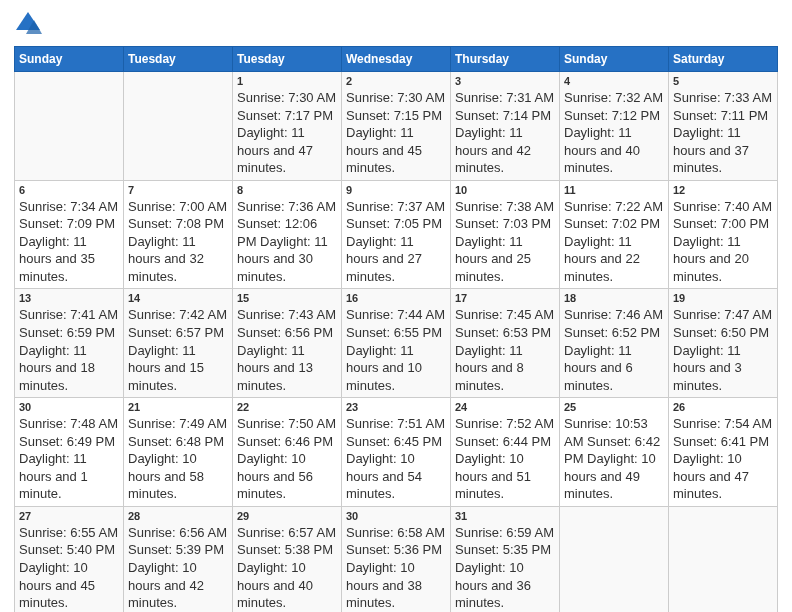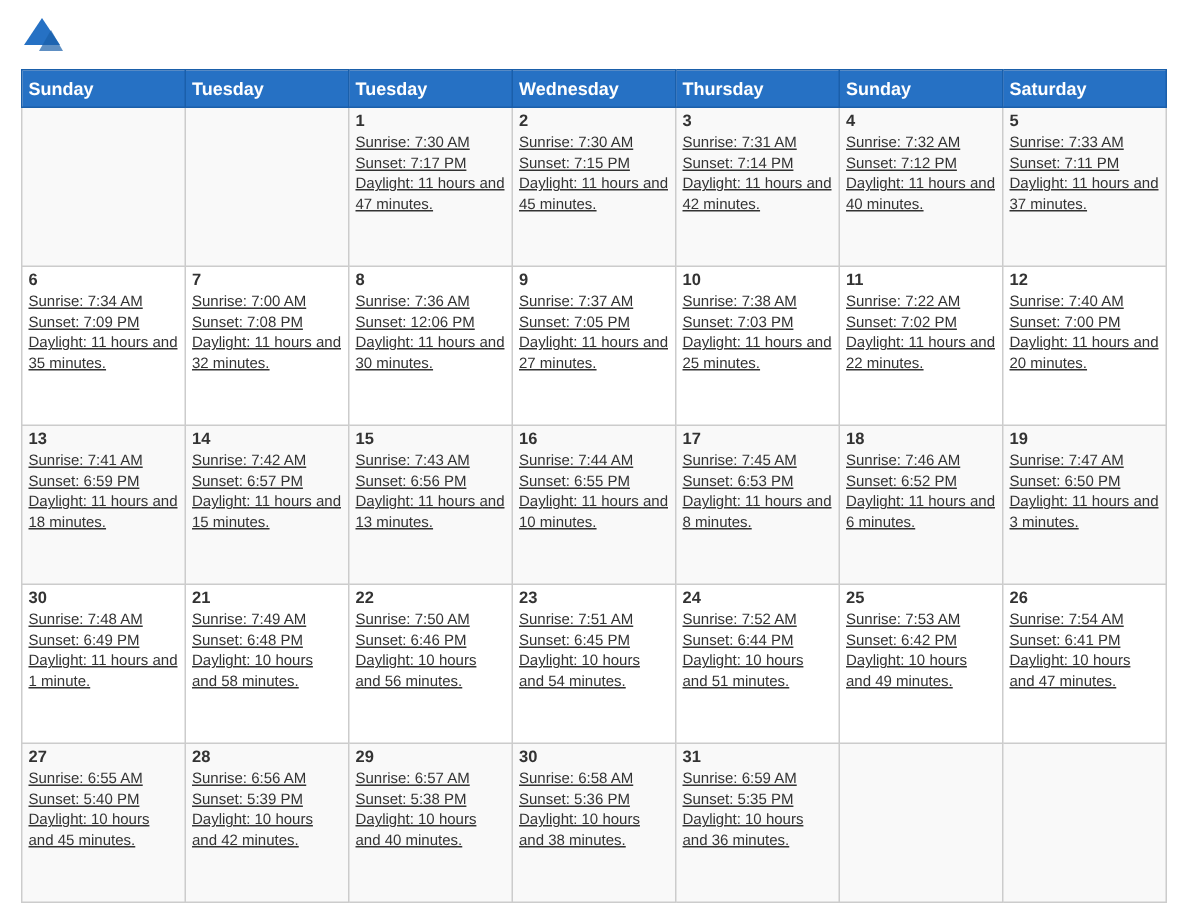--- a/index.html
+++ b/index.html
@@ -84,24 +84,23 @@
       color: #333;
       height: 80px;
     }
     .day-num {
       font-size: 11px;
       font-weight: bold;
       margin-bottom: 2px;
       display: block;
     }
     .day-info {
-      font-size: 10px;
+      font-size: 13px;
       line-height: 1.35;
       color: #333;
-      text-decoration: underline;
     }
     .empty-cell {
       background: #fff;
     }
     tr:nth-child(odd) td {
       background: #f9f9f9;
     }
     tr:nth-child(even) td {
       background: #fff;
     }
@@ -291,21 +290,21 @@
 Daylight: 10 hours and 54 minutes.</div>
           </td>
           <td>
             <span class="day-num">24</span>
             <div class="day-info">Sunrise: 7:52 AM
 Sunset: 6:44 PM
 Daylight: 10 hours and 51 minutes.</div>
           </td>
           <td>
             <span class="day-num">25</span>
-            <div class="day-info">Sunrise: 7:53 AM
+            <div class="day-info">Sunrise: 10:53 AM
 Sunset: 6:42 PM
 Daylight: 10 hours and 49 minutes.</div>
           </td>
           <td>
             <span class="day-num">26</span>
             <div class="day-info">Sunrise: 7:54 AM
 Sunset: 6:41 PM
 Daylight: 10 hours and 47 minutes.</div>
           </td>
         </tr>

